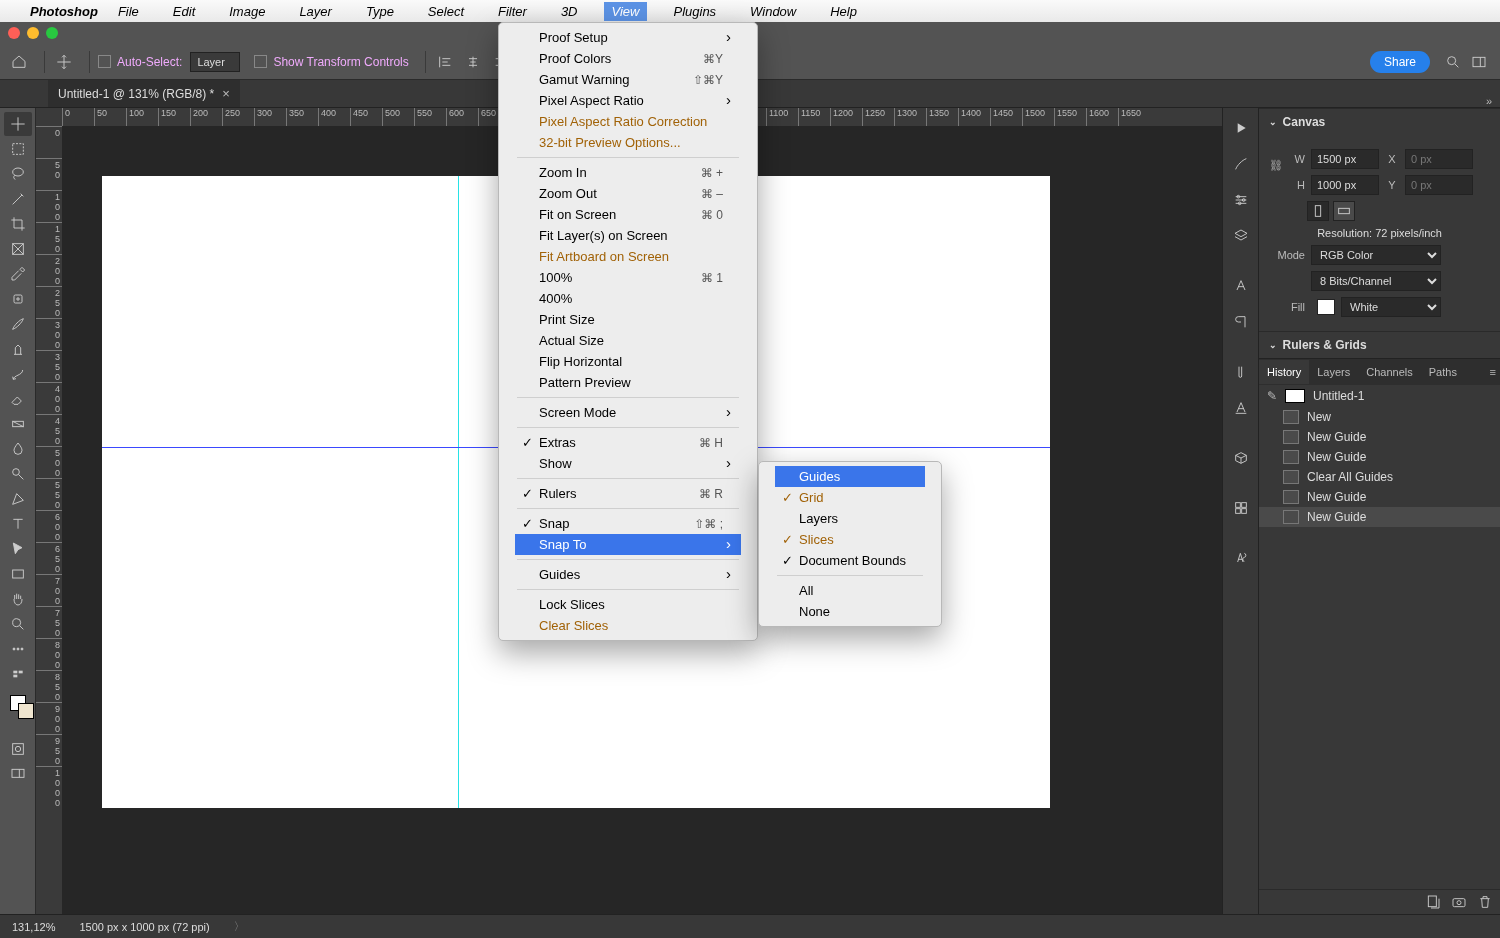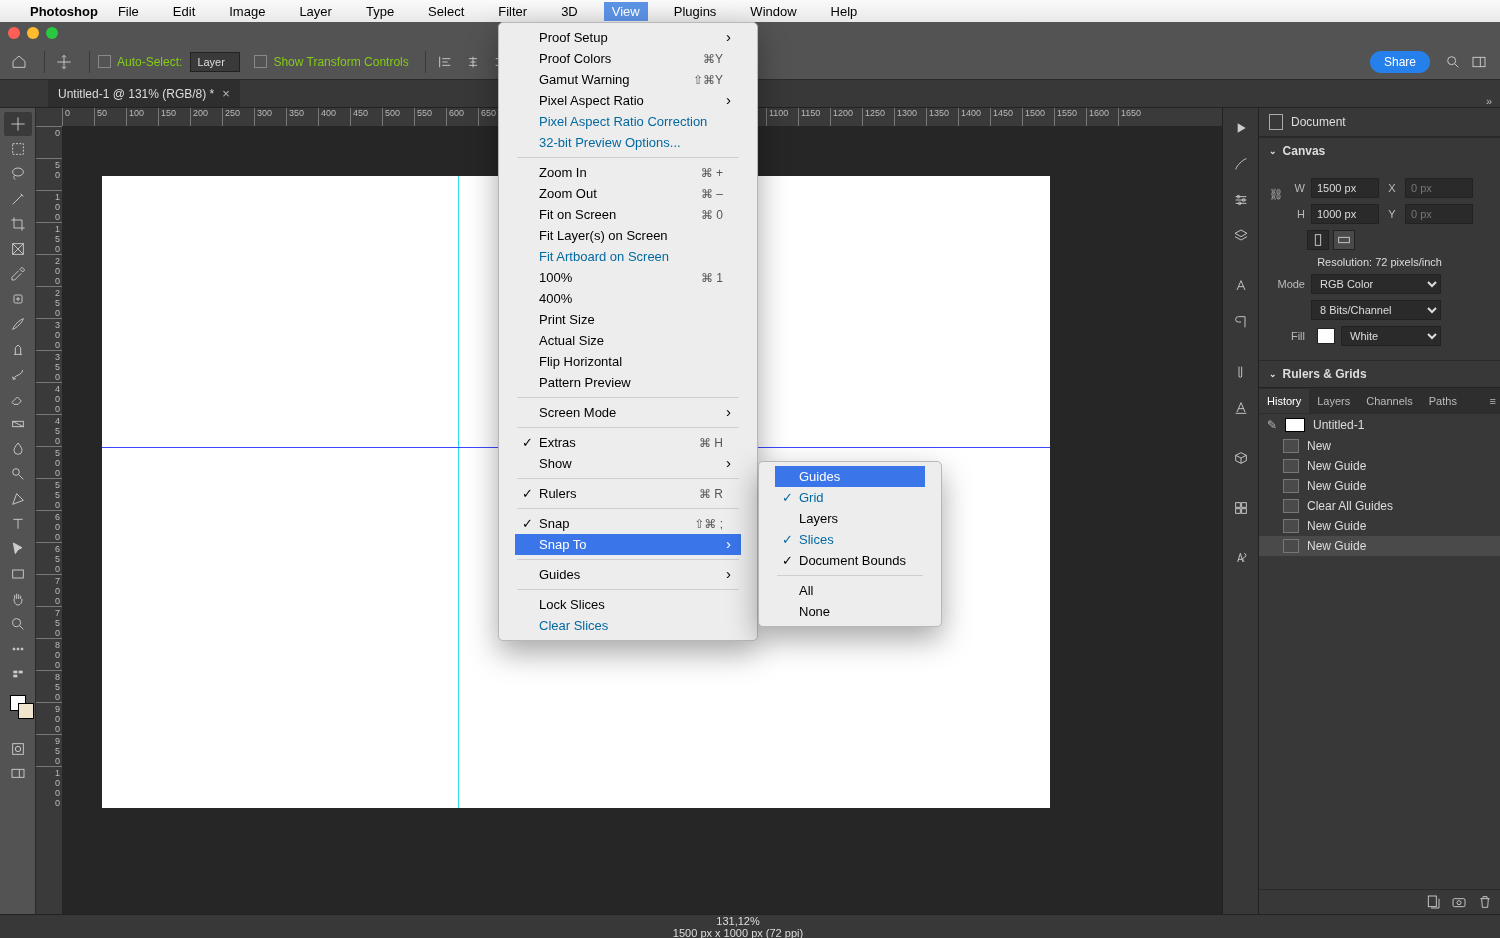--- a/index.html
+++ b/index.html
@@ -1,35 +1,35 @@
 <!DOCTYPE html>
 <html><head>
 <meta charset="utf-8">
 <style>
 * { margin: 0; padding: 0; box-sizing: border-box; font-family: -apple-system, "Helvetica Neue", Arial, sans-serif; }
 body { width: 1500px; height: 938px; background: #323232; color: #ddd; font-size: 12px; overflow: hidden; position: relative; }
 
 
-.mac-menubar { height: 22px; background: linear-gradient(#fafafa,#e9e9e9); display: flex; align-items: center; font-size: 13px; color: #000; padding-left: 18px; }
+.mac-menubar { height: 22px; background: linear-gradient(#fafafa,#e9e9e9); display: flex; align-items: center; font-size: 13px; color: #000; padding-left: 18px; font-style: italic; }
 .mac-menubar .apple { font-size: 14px; margin-right: 12px; }
 .mac-menubar .app-name { font-weight: 600; margin-right: 12px; }
 .mac-menubar .mitem { margin-right: 18px; cursor: default; padding: 2px 8px; }
 .mac-menubar .mitem.active { background: #5c93e5; color: #fff; border-radius: 0; }
 
 
 .win-chrome { height: 22px; background: #535353; display: flex; align-items: center; padding-left: 8px; }
 .traffic { width: 12px; height: 12px; border-radius: 50%; margin-right: 7px; }
 .tr-red { background: #ff5f57; } .tr-yellow { background: #febc2e; } .tr-green { background: #28c840; }
 
 
 .options-bar { height: 36px; background: #535353; display: flex; align-items: center; padding: 0 8px; border-bottom: 1px solid #2a2a2a; }
 .options-bar .home-icon, .options-bar .icon { width: 22px; height: 22px; display:flex; align-items:center; justify-content:center; margin-right:6px; color:#ddd; }
 .options-bar .sep { width:1px; height:22px; background:#3a3a3a; margin: 0 8px; }
 .options-bar .checkbox { width:13px; height:13px; border:1px solid #888; margin-right:6px; }
-.options-bar .label { margin-right: 8px; color:#84cc16; }
+.options-bar .label { margin-right: 8px; color:#f0abfc; }
 .options-bar select.fake { background:#3a3a3a; color:#ddd; border:1px solid #222; font-size:11px; height:20px; padding:0 14px 0 6px; -webkit-appearance:none; appearance:none; }
 .share-btn { margin-left:auto; background:#2680eb; color:#fff; border-radius:12px; padding:4px 14px; font-size:12px; border:none; }
 .right-icons { display:flex; align-items:center; margin-left:10px; }
 .right-icons .ri { width:26px; height:22px; display:flex; align-items:center; justify-content:center; color:#ddd; }
 
 
 .doc-tabs { height: 28px; background: #383838; display:flex; align-items:flex-end; padding-left: 48px; border-bottom:1px solid #222; }
 .doc-tab { color:#ddd; font-size:12px; padding: 6px 10px; background:#2e2e2e; display:flex; align-items:center; }
 .doc-tab .close { margin-left:8px; color:#bbb; font-size:13px; }
 .doc-tabs .expand { margin-left:auto; margin-right:8px; color:#bbb; font-size:11px; }
@@ -87,29 +87,29 @@
 .hist-doc .thumb { width:20px; height:14px; background:#fff; border:1px solid #000; margin-right:8px; }
 .hist-list { flex:1; }
 .hist-item { display:flex; align-items:center; padding:3px 8px 3px 4px; }
 .hist-item.active { background:#4a4a4a; }
 .hist-item .spacer { width:20px; }
 .hist-item .hicon { width:16px; height:14px; border:1px solid #777; margin-right:8px; background:#4a4a4a; }
 .hist-foot { display:flex; justify-content:flex-end; padding:4px 6px; border-top:1px solid #2a2a2a; }
 .hist-foot .fi { width:18px; height:16px; margin-left:8px; color:#bbb; display:flex; align-items:center; justify-content:center; }
 
 
-.status { position:absolute; bottom:0; left:0; right:0; height:24px; background:#383838; border-top:1px solid #222; display:flex; align-items:center; font-size:11px; color:#ddd; padding:0 12px;flex-direction:column; }
+.status { position:absolute; bottom:0; left:0; right:0; height:24px; background:#383838; border-top:1px solid #222; display:flex; align-items:center; font-size:11px; color:#ddd; padding:0 12px; }
 .status .seg { margin-right:24px; }
 
 
 .menu { position:absolute; background:#ededed; color:#000; border:1px solid #b8b8b8; border-radius:5px; box-shadow:0 12px 30px rgba(0,0,0,.35); font-size:13px; padding:4px 16px; }
 .menu .mi { display:flex; align-items:center; padding:3px 18px 3px 24px; position:relative; }
 .menu .mi.has-sub::after { content:"›"; position:absolute; right:10px; font-size:15px; top:1px; }
 .menu .mi .sc { margin-left:auto; padding-left:30px; color:#555; font-size:12px; }
-.menu .mi.disabled { color:#0369a1; }
+.menu .mi.disabled { color:#a16207; }
 .menu .mi .chk { position:absolute; left:7px; }
 .menu .sep { height:1px; background:#cfcfcf; margin:4px 2px; }
 .menu .mi.hover { background:#3a75ea; color:#fff; }
 
 svg { width:16px; height:16px; stroke:#ccc; fill:none; stroke-width:1.4; }
 </style>
 </head>
 <body>
 
 <div class="mac-menubar">
@@ -468,24 +468,20 @@
       </div>
     <div style="height:14px"></div>
     <div class="ri">
         <svg viewBox="0 0 24 24">
           <path d="M7 18 11 5l4 13M8 14h6M17 5c3 0 3 6 0 6s-3 6 0 6"></path>
         </svg>
       </div>
   </div>
 
   <div class="panels">
-    <div class="doc-head">
-      <div class="doc-icon"></div>
-      <span>Document</span>
-    </div>
     <div class="section-h">
         <span class="caret">⌄</span>
         <span>Canvas</span>
       </div>
     <div class="panel-body">
       <div style="float:left; width:18px; height:44px; display:flex; align-items:center; color:#bbb;">⛓</div>
       <div class="prop-row">
         <span class="lab">W</span>
         <input type="text" value="1500 px" style="">
         <span class="lab2">X</span>

